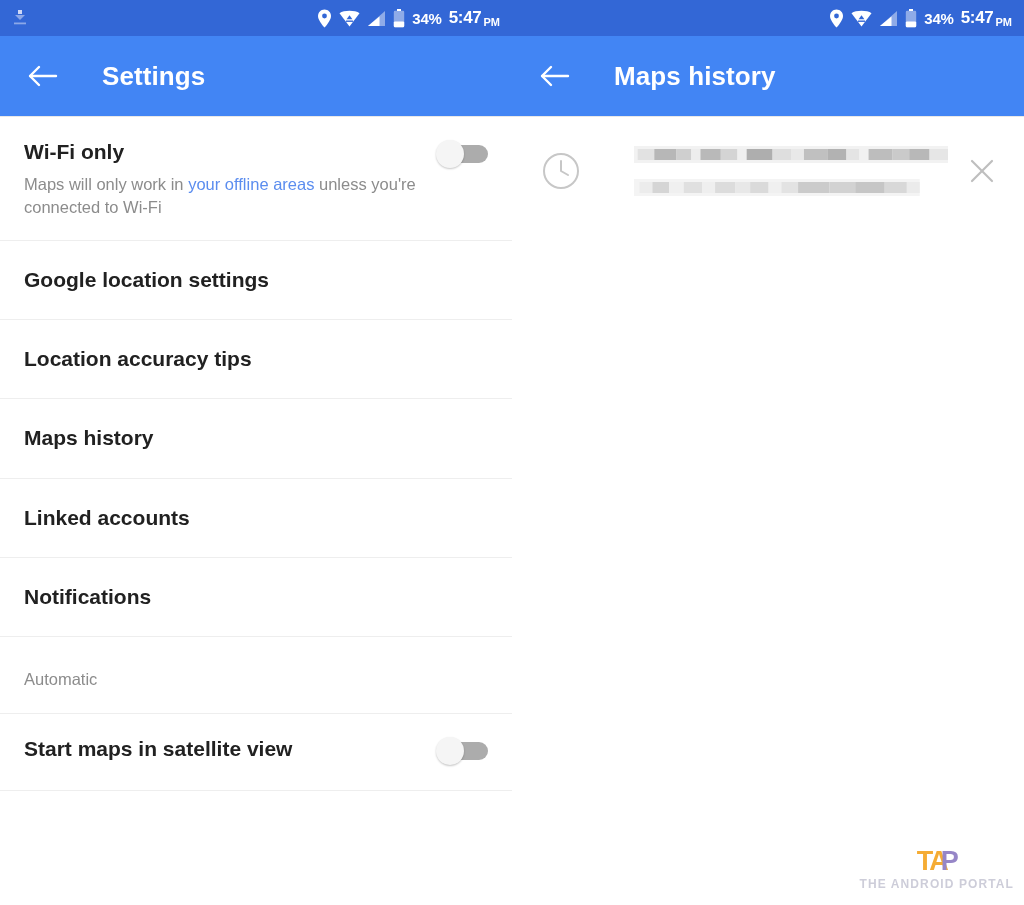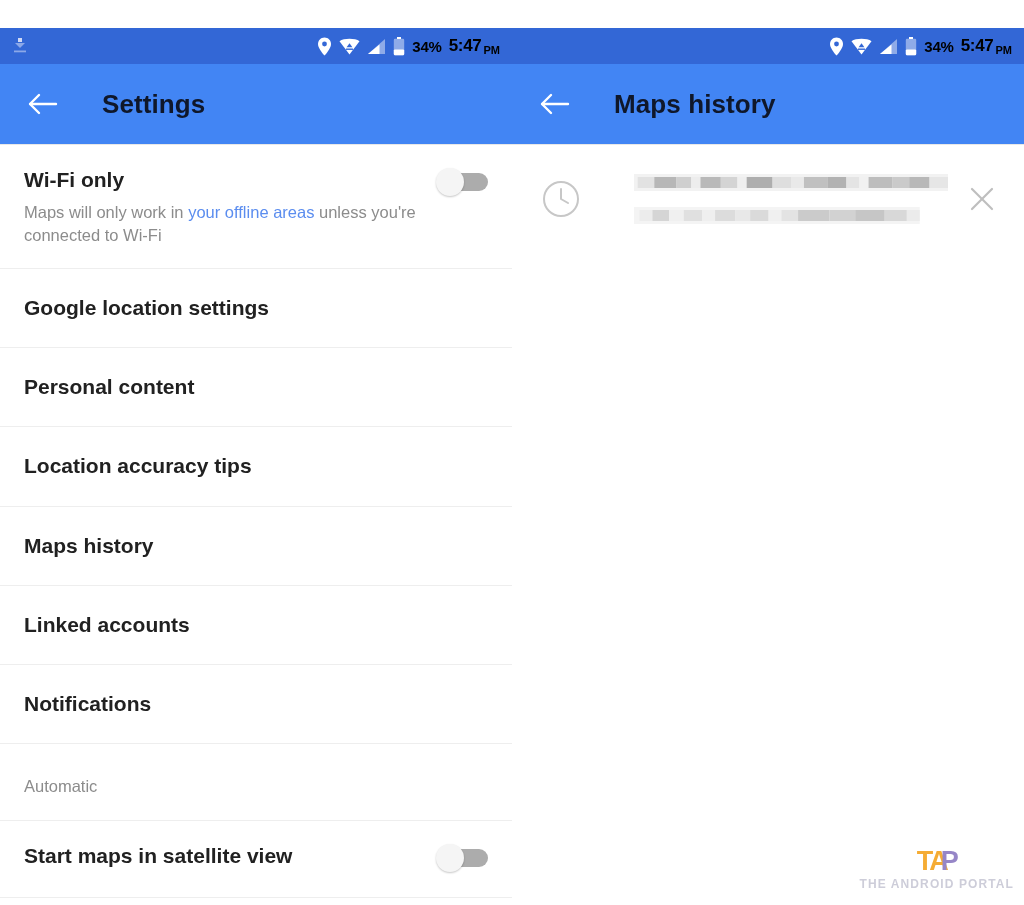--- a/index.html
+++ b/index.html
@@ -8,34 +8,34 @@
     font-family:"Liberation Sans", sans-serif;
     background:#ffffff;
     overflow:hidden;
   }
   .screens { display:flex; width:1024px; height:905px; }
   .screen { width:512px; height:905px; position:relative; background:#fff; overflow:hidden; }
 
   
   .statusbar {
     height:36px; background:#3367D6; display:flex; align-items:center;
-    padding:0 12px; color:#000000; position:relative;margin-top:28px;
+    padding:0 12px; color:#ffffff; position:relative;
   }
   .sb-left { display:flex; align-items:center; gap:6px; }
   .sb-right { margin-left:auto; display:flex; align-items:center; gap:7px; }
   .sb-icon { display:flex; align-items:center; justify-content:center; }
   .sb-battery-text { font-size:15px; font-weight:bold; letter-spacing:-0.2px; }
   .sb-time { font-size:17px; font-weight:bold; letter-spacing:-0.3px; }
   .sb-ampm { font-size:11px; font-weight:bold; margin-left:2px; }
   .time-wrap { display:flex; align-items:flex-end; }
 
   
   .appbar {
     height:80px; background:#4285F4; display:flex; align-items:center;
-    padding-left:22px; color:#0f172a;
+    padding-left:22px; color:#ffffff;
   }
   .back-btn {
     width:42px; height:42px; display:flex; align-items:center; justify-content:center;
     cursor:pointer; flex:0 0 auto;
   }
   .appbar-title {
     font-size:26px; font-weight:bold; margin-left:38px; letter-spacing:0.1px;
   }
 
   
@@ -178,25 +178,20 @@
           <div class="thumb"></div>
         </div>
       </div>
 
       <div class="row simple">
         <div class="row-text">
           <div class="row-title">Google location settings</div>
         </div>
       </div>
 
-      <div class="row simple">
-        <div class="row-text">
-          <div class="row-title">Personal content</div>
-        </div>
-      </div>
 
       <div class="row simple">
         <div class="row-text">
           <div class="row-title">Location accuracy tips</div>
         </div>
       </div>
 
       <div class="row simple">
         <div class="row-text">
           <div class="row-title">Maps history</div>

